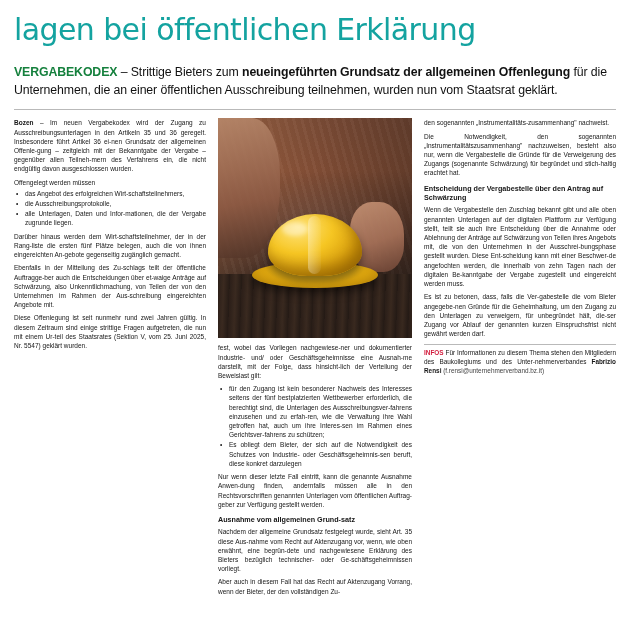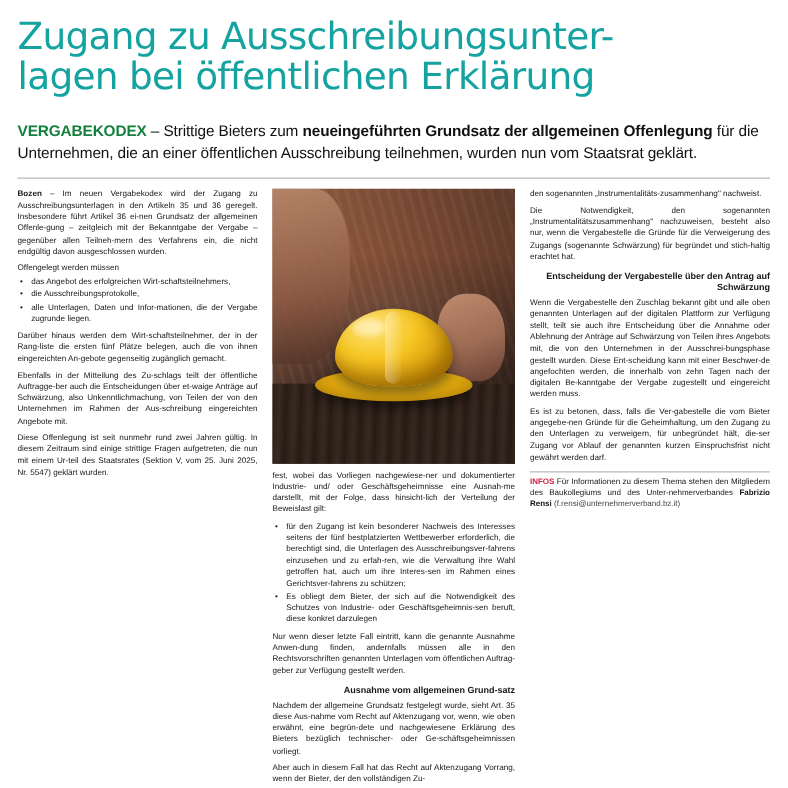--- a/index.html
+++ b/index.html
@@ -68,21 +68,21 @@
     margin: 0 0 4px 0;
   }
   .col p.tight { margin-bottom: 2px; }
   .col .dropcap-lead b { font-weight: bold; }
 
   .subhead {
     font-weight: bold;
     font-size: 7.2px;
     line-height: 1.3;
     margin: 6px 0 3px 0;
-    text-align: right;
+    text-align: left;
   }
 
   ul.bullets {
     margin: 0 0 4px 0;
     padding-left: 7px;
     list-style: none;
   }
   ul.bullets li {
     position: relative;
     margin-bottom: 1px;
@@ -205,21 +205,20 @@
   }
   .infobox .names { font-weight: bold; }
   .infobox .email { color: #444; }
 </style>
 </head>
 <body>
 
 <div class="page">
 
   <h1 class="headline">
-    <span>Zugang zu Ausschreibungsunter-</span>
     <span class="l2">lagen bei öffentlichen Erklärung</span>
   </h1>
 
   <div class="standfirst">
     <span class="kicker">VERGABEKODEX</span><span> – Strittige Bieters zum </span><b>neueingeführten Grundsatz der allgemeinen Offenlegung</b><span> für die Unternehmen, die an einer öffentlichen Ausschreibung teilnehmen, wurden nun vom Staatsrat geklärt.</span>
   </div>
 
   <hr class="rule">
 
   <div class="columns">

